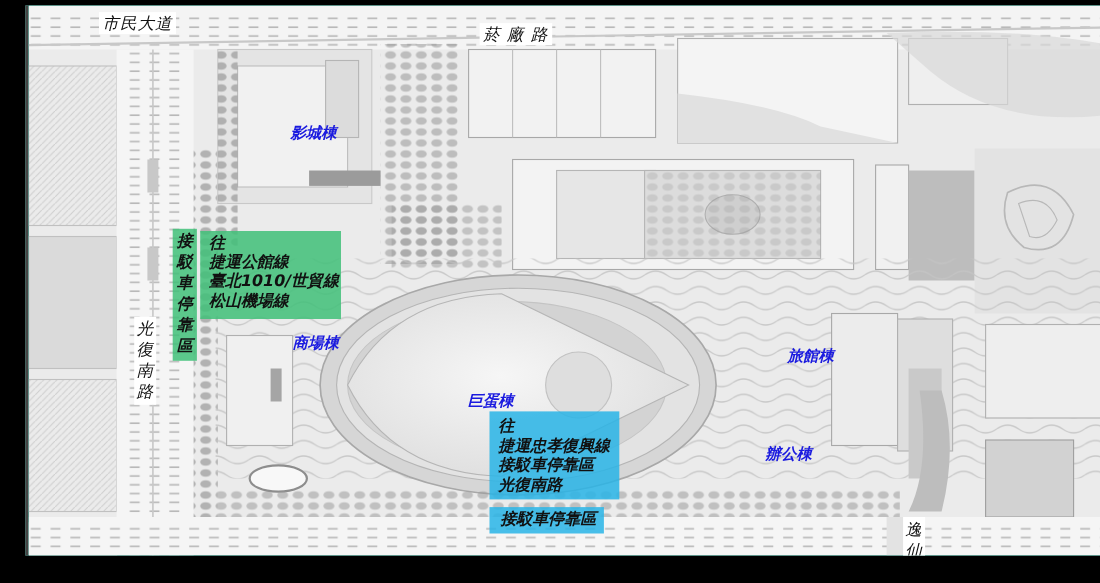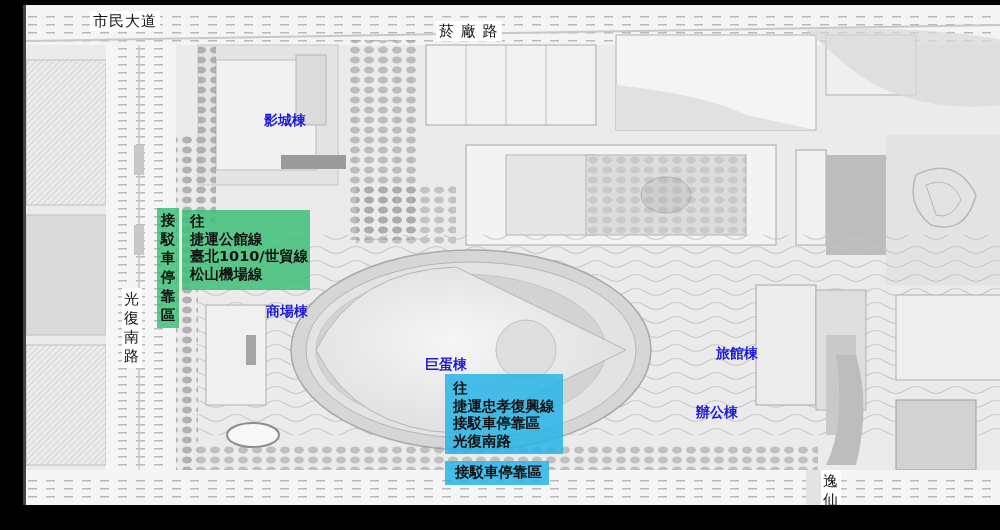--- a/index.html
+++ b/index.html
@@ -6,20 +6,21 @@
   body {
     width: 1000px; height: 530px; background: #000;
     position: relative; overflow: hidden;
     font-family: "DejaVu Sans", "Liberation Sans", sans-serif;
   }
   #map {
     position: absolute; left: 23px; top: 5px; width: 977px; height: 500px;
     background: #5eead4; overflow: hidden;
     border-left: 3px solid #444;
     box-sizing: border-box;
+    font-style: italic;
   }
   #map svg { position: absolute; left: 0; top: 0; }
   .road-label {
     position: absolute; background: #fff; color: #111;
     font-size: 15px; line-height: 18px; padding: 1px 3px;
     letter-spacing: 1px;
   }
   .road-label.vertical {
     width: 16px; text-align: right; padding: 2px 2px; line-height: 19px;
     word-break: break-all;
@@ -145,21 +146,21 @@
   </svg>
 
   <div class="road-label" style="left:64px; top:6px;">市民大道</div>
   <div class="road-label" style="left:410px; top:16px;">菸 廠 路</div>
   <div class="road-label vertical" style="left:96px; top:283px;">光復南路</div>
   <div class="road-label vertical" style="left:795px; top:465px;">逸仙路</div>
 
   <div class="bldg-label" style="left:238px; top:107px;">影城棟</div>
   <div class="bldg-label" style="left:240px; top:298px;">商場棟</div>
   <div class="bldg-label" style="left:399px; top:351px;">巨蛋棟</div>
-  <div class="bldg-label" style="left:690px; top:310px;margin-top:30px;">旅館棟</div>
+  <div class="bldg-label" style="left:690px; top:310px;">旅館棟</div>
   <div class="bldg-label" style="left:670px; top:399px;">辦公棟</div>
 
   <div class="green-box stop-vertical" style="left:131px; top:203px;">接駁車停靠區</div>
   <div class="green-box" style="left:156px; top:205px; width:128px; height:80px; padding:3px 0 0 8px; box-sizing:border-box;">
     <span class="box-line">往</span>
     <span class="box-line">捷運公館線</span>
     <span class="box-line">臺北1010/世貿線</span>
     <span class="box-line">松山機場線</span>
   </div>
 

